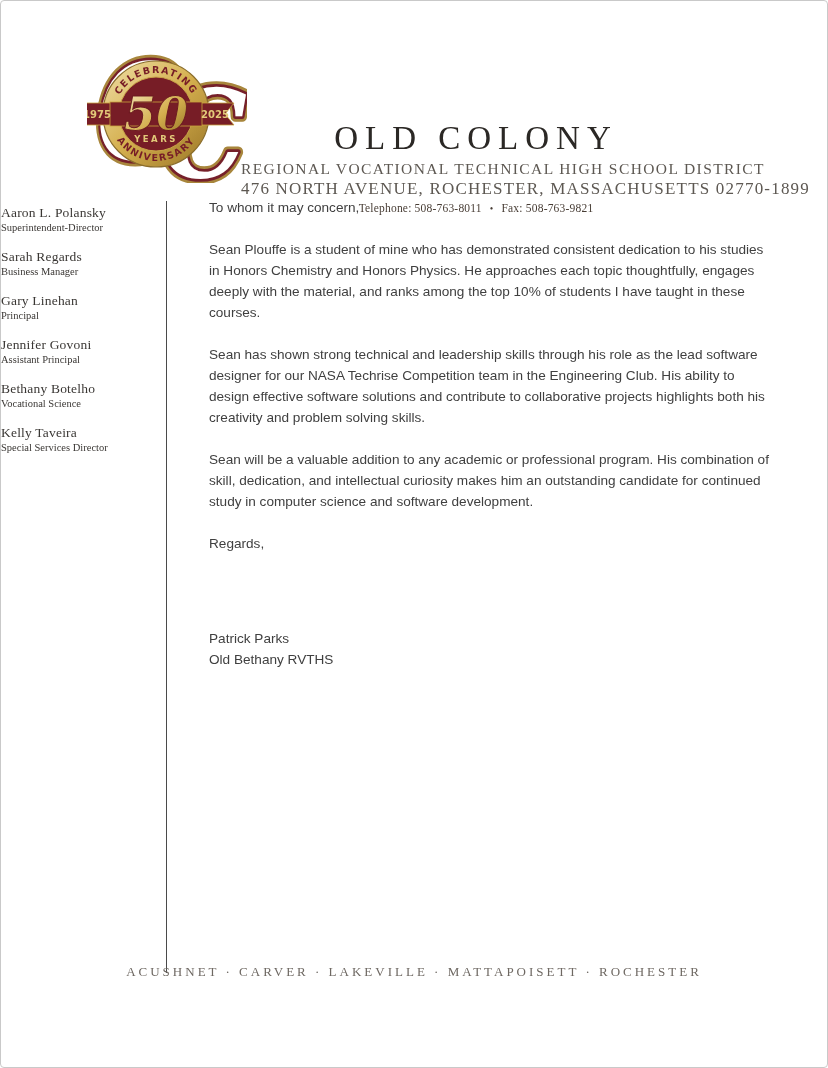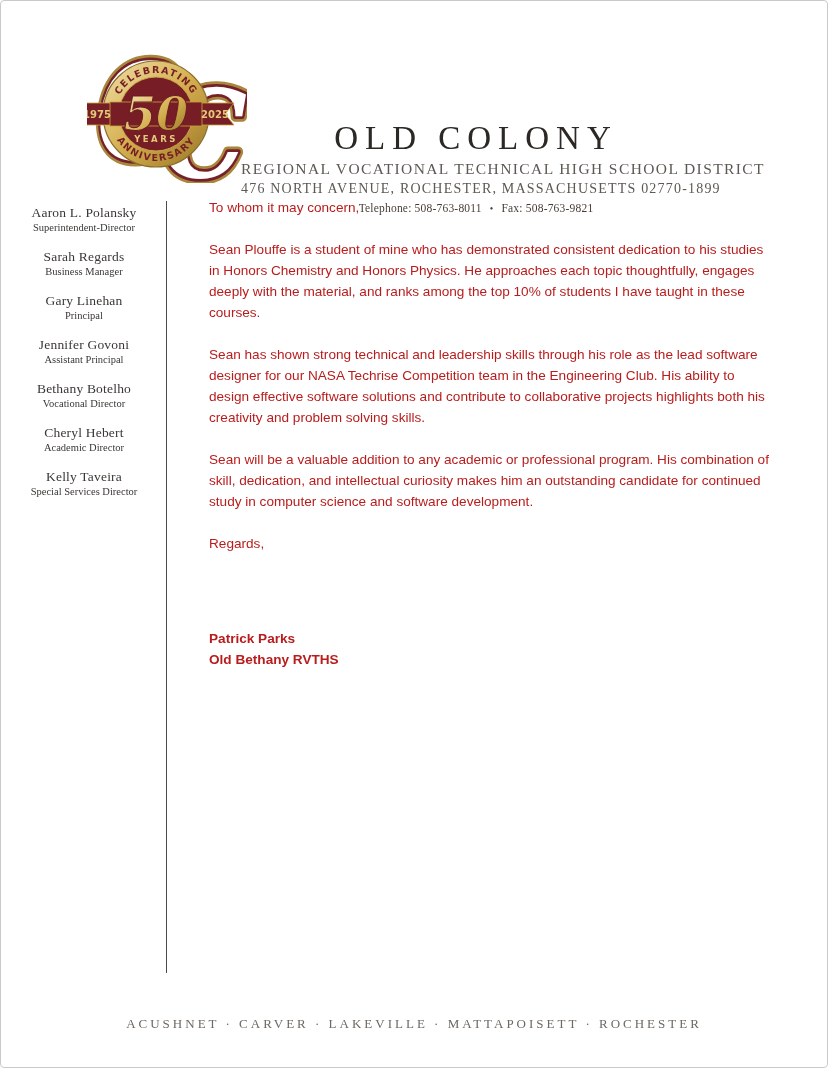--- a/index.html
+++ b/index.html
@@ -24,55 +24,55 @@
   }
   .school-name {
     font-size:33px; letter-spacing:7px; line-height:36px;
     color:#2b2825; white-space:nowrap;
   }
   .district-line {
     font-size:15.5px; letter-spacing:1.4px; line-height:21px;
     color:#5d5852; white-space:nowrap; margin-top:2px;
   }
   .address-line {
-    font-size:14px; letter-spacing:1.2px; line-height:20px;
+    font-size:17px; letter-spacing:1.2px; line-height:20px;
     color:#5d5852; white-space:nowrap;
   }
   .contact-line {
     font-size:11.5px; color:#473c34; margin-top:3px; letter-spacing:0.2px;font-family:Liberation Serif, serif;
   }
   .contact-line .sep { margin:0 8px; font-size:10px; }
 
   
   .sidebar {
     position:absolute; left:0px; top:203px; width:166px;
-    text-align:center; color:#3a3734;
+    text-align:left; color:#3a3734;
   }
   .staff-entry { margin-bottom:14px; }
   .staff-name { font-size:13.5px; line-height:17px; letter-spacing:0.2px; }
   .staff-title { font-size:10.5px; line-height:13px; }
 
   .v-divider {
     position:absolute; left:165px; top:200px;
     width:1px; height:772px; background:#4a4a4a;
   }
 
   
   .letter {
     position:absolute; left:208px; top:196px; width:566px;
     font-family:"Liberation Sans","DejaVu Sans",sans-serif;
-    font-size:13.6px; line-height:21px; color:#b91c1c;
+    font-size:13.6px; line-height:21px; color:#404040;
   }
   .letter p { margin:0 0 21px 0; }
   .signature { margin-top:74px; }
-  .signature div { line-height:21px;font-weight:bold; }
+  .signature div { line-height:21px; }
 
   
   .footer {
-    position:absolute; left:0; top:1015px; width:100%;
+    position:absolute; left:0; top:963px; width:100%;
     text-align:center; font-size:13px; letter-spacing:3px;
     color:#6e6862; white-space:nowrap;
   }
 </style>
 </head>
 <body>
 
 <div class="page">
 
   <div class="logo">
@@ -146,25 +146,21 @@
     <div class="staff-entry">
       <div class="staff-name">Gary Linehan</div>
       <div class="staff-title">Principal</div>
     </div>
     <div class="staff-entry">
       <div class="staff-name">Jennifer Govoni</div>
       <div class="staff-title">Assistant Principal</div>
     </div>
     <div class="staff-entry">
       <div class="staff-name">Bethany Botelho</div>
-      <div class="staff-title">Vocational Director</div>
-    </div>
-    <div class="staff-entry">
-      <div class="staff-name">Cheryl Hebert</div>
-      <div class="staff-title">Academic Director</div>
+      <div class="staff-title">Vocational Science</div>
     </div>
     <div class="staff-entry">
       <div class="staff-name">Kelly Taveira</div>
       <div class="staff-title">Special Services Director</div>
     </div>
   </div>
 
   <div class="v-divider"></div>
 
   <div class="letter">

